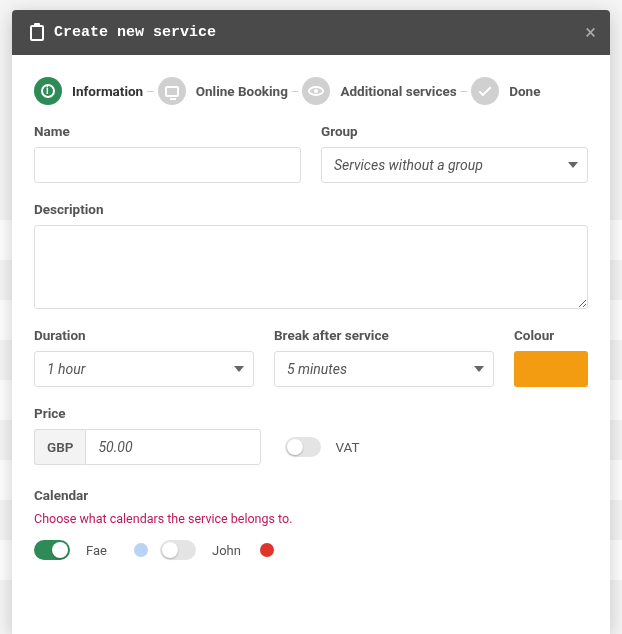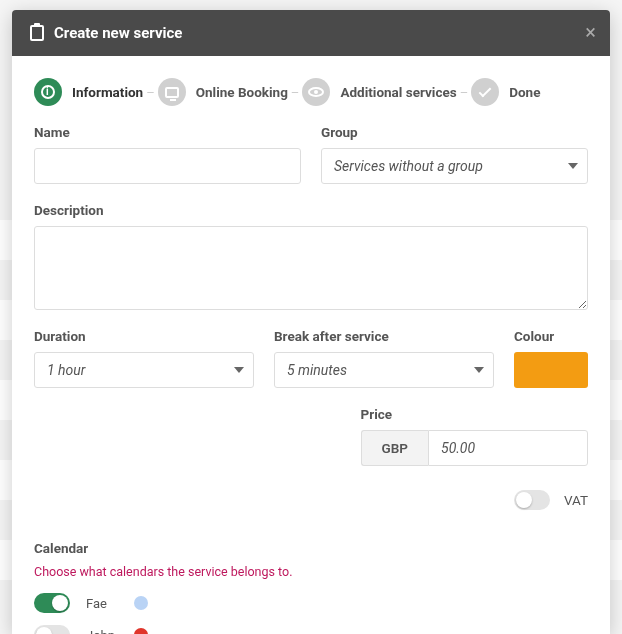--- a/index.html
+++ b/index.html
@@ -33,20 +33,21 @@
     color: #fff;
     padding: 14px 18px;
     display: flex;
     align-items: center;
     gap: 10px;
     position: relative;
   }
   .modal-header .title {
     font-size: 15px;
     font-weight: 700;
+    font-family: Liberation Mono, monospace;
   }
   .modal-header .close {
     position: absolute;
     right: 14px;
     top: 12px;
     color: #aaa;
     font-size: 20px;
     cursor: pointer;
     line-height: 1;
   }
@@ -109,45 +110,45 @@
     border-left:5px solid transparent; border-right:5px solid transparent;
     border-top:6px solid #666; transform:translateY(-50%);
     pointer-events:none;
   }
   textarea { height:84px; resize:both; }
 
   .colour-swatch {
     width:74px; height:36px; background:#f39c12; border-radius:3px;
   }
 
-  .nowrap-row { display:flex; gap:24px; align-items:flex-end;flex-direction:column; }
+  .nowrap-row { display:flex; gap:24px; align-items:flex-end; }
 
   .price-group { display:flex; }
   .price-group .currency {
     border:1px solid #ddd; border-right:none; background:#f3f3f3;
-    padding:9px 20px; font-size:13.5px; color:#555; border-radius:3px 0 0 3px;
+    padding:9px 12px; font-size:13.5px; color:#555; border-radius:3px 0 0 3px;
     font-weight:600;
   }
-  .price-group input { border-radius:0 3px 3px 0; width:160px; }
+  .price-group input { border-radius:0 3px 3px 0; width:176px; }
 
   .toggle {
     width:36px; height:20px; border-radius:999px; background:#e4e4e4;
     position:relative; cursor:pointer; flex-shrink:0;
   }
   .toggle .knob {
     width:16px; height:16px; background:#fff; border-radius:50%;
     position:absolute; top:2px; left:2px; box-shadow:0 1px 2px rgba(0,0,0,0.25);
   }
   .toggle.on { background:#2e8b57; }
   .toggle.on .knob { left:auto; right:2px; }
 
   .vat-row { display:flex; align-items:center; gap:14px; }
   .vat-label { font-size:13.5px; color:#555; }
 
-  .cal-list { display:flex; flex-direction:column; gap:12px; margin-top:14px; }
+  .cal-list { display:flex; flex-direction:row; gap:12px; margin-top:14px; }
   .cal-item { display:flex; align-items:center; gap:16px; }
   .cal-item .name { font-size:13px; color:#555; min-width:32px; }
   .cal-dot { width:14px; height:14px; border-radius:50%; }
 
   
   .ic-info { width:14px;height:14px;border:2px solid #fff;border-radius:50%;position:relative; }
   .ic-info::after{content:"i";color:#fff;font-size:10px;font-weight:700;position:absolute;left:3px;top:-1px;}
   .ic-monitor{ width:14px;height:11px;border:2px solid #fff;border-radius:2px;position:relative;}
   .ic-monitor::after{content:"";position:absolute;bottom:-5px;left:3px;width:6px;height:2px;background:#fff;}
   .ic-eye{ width:16px;height:10px;border:2px solid #fff;border-radius:60% 60% 60% 60%;position:relative;}

